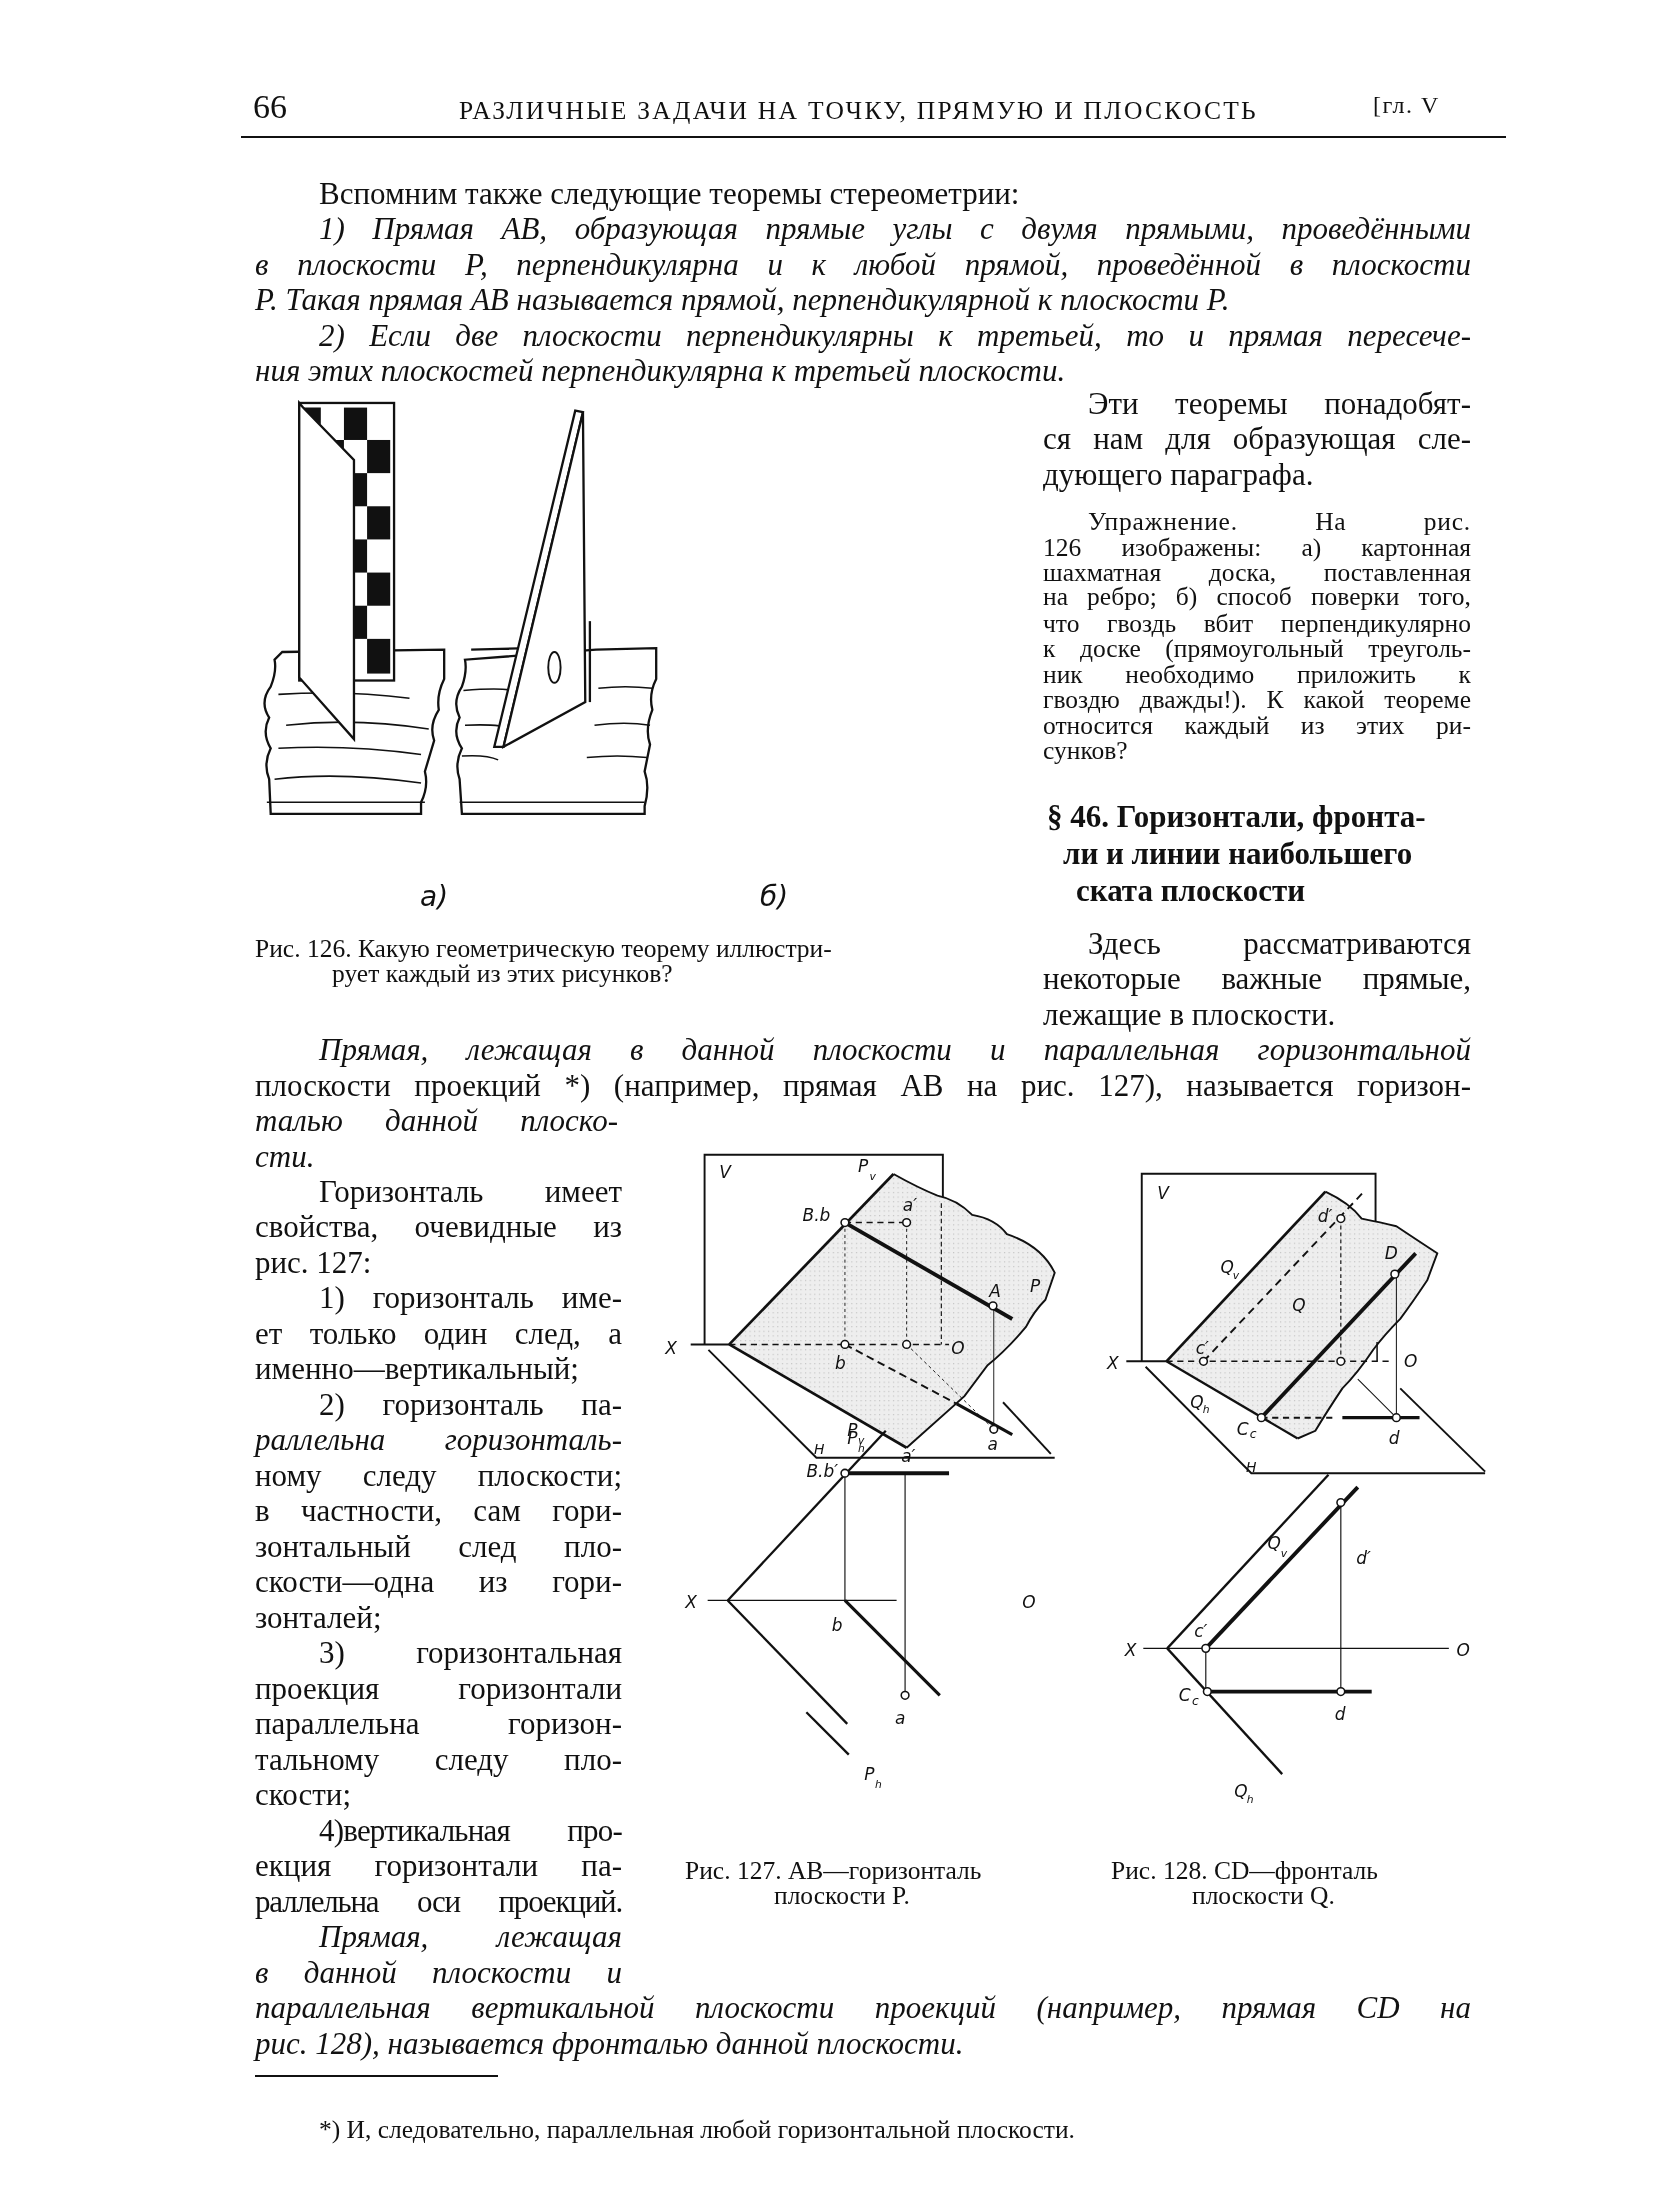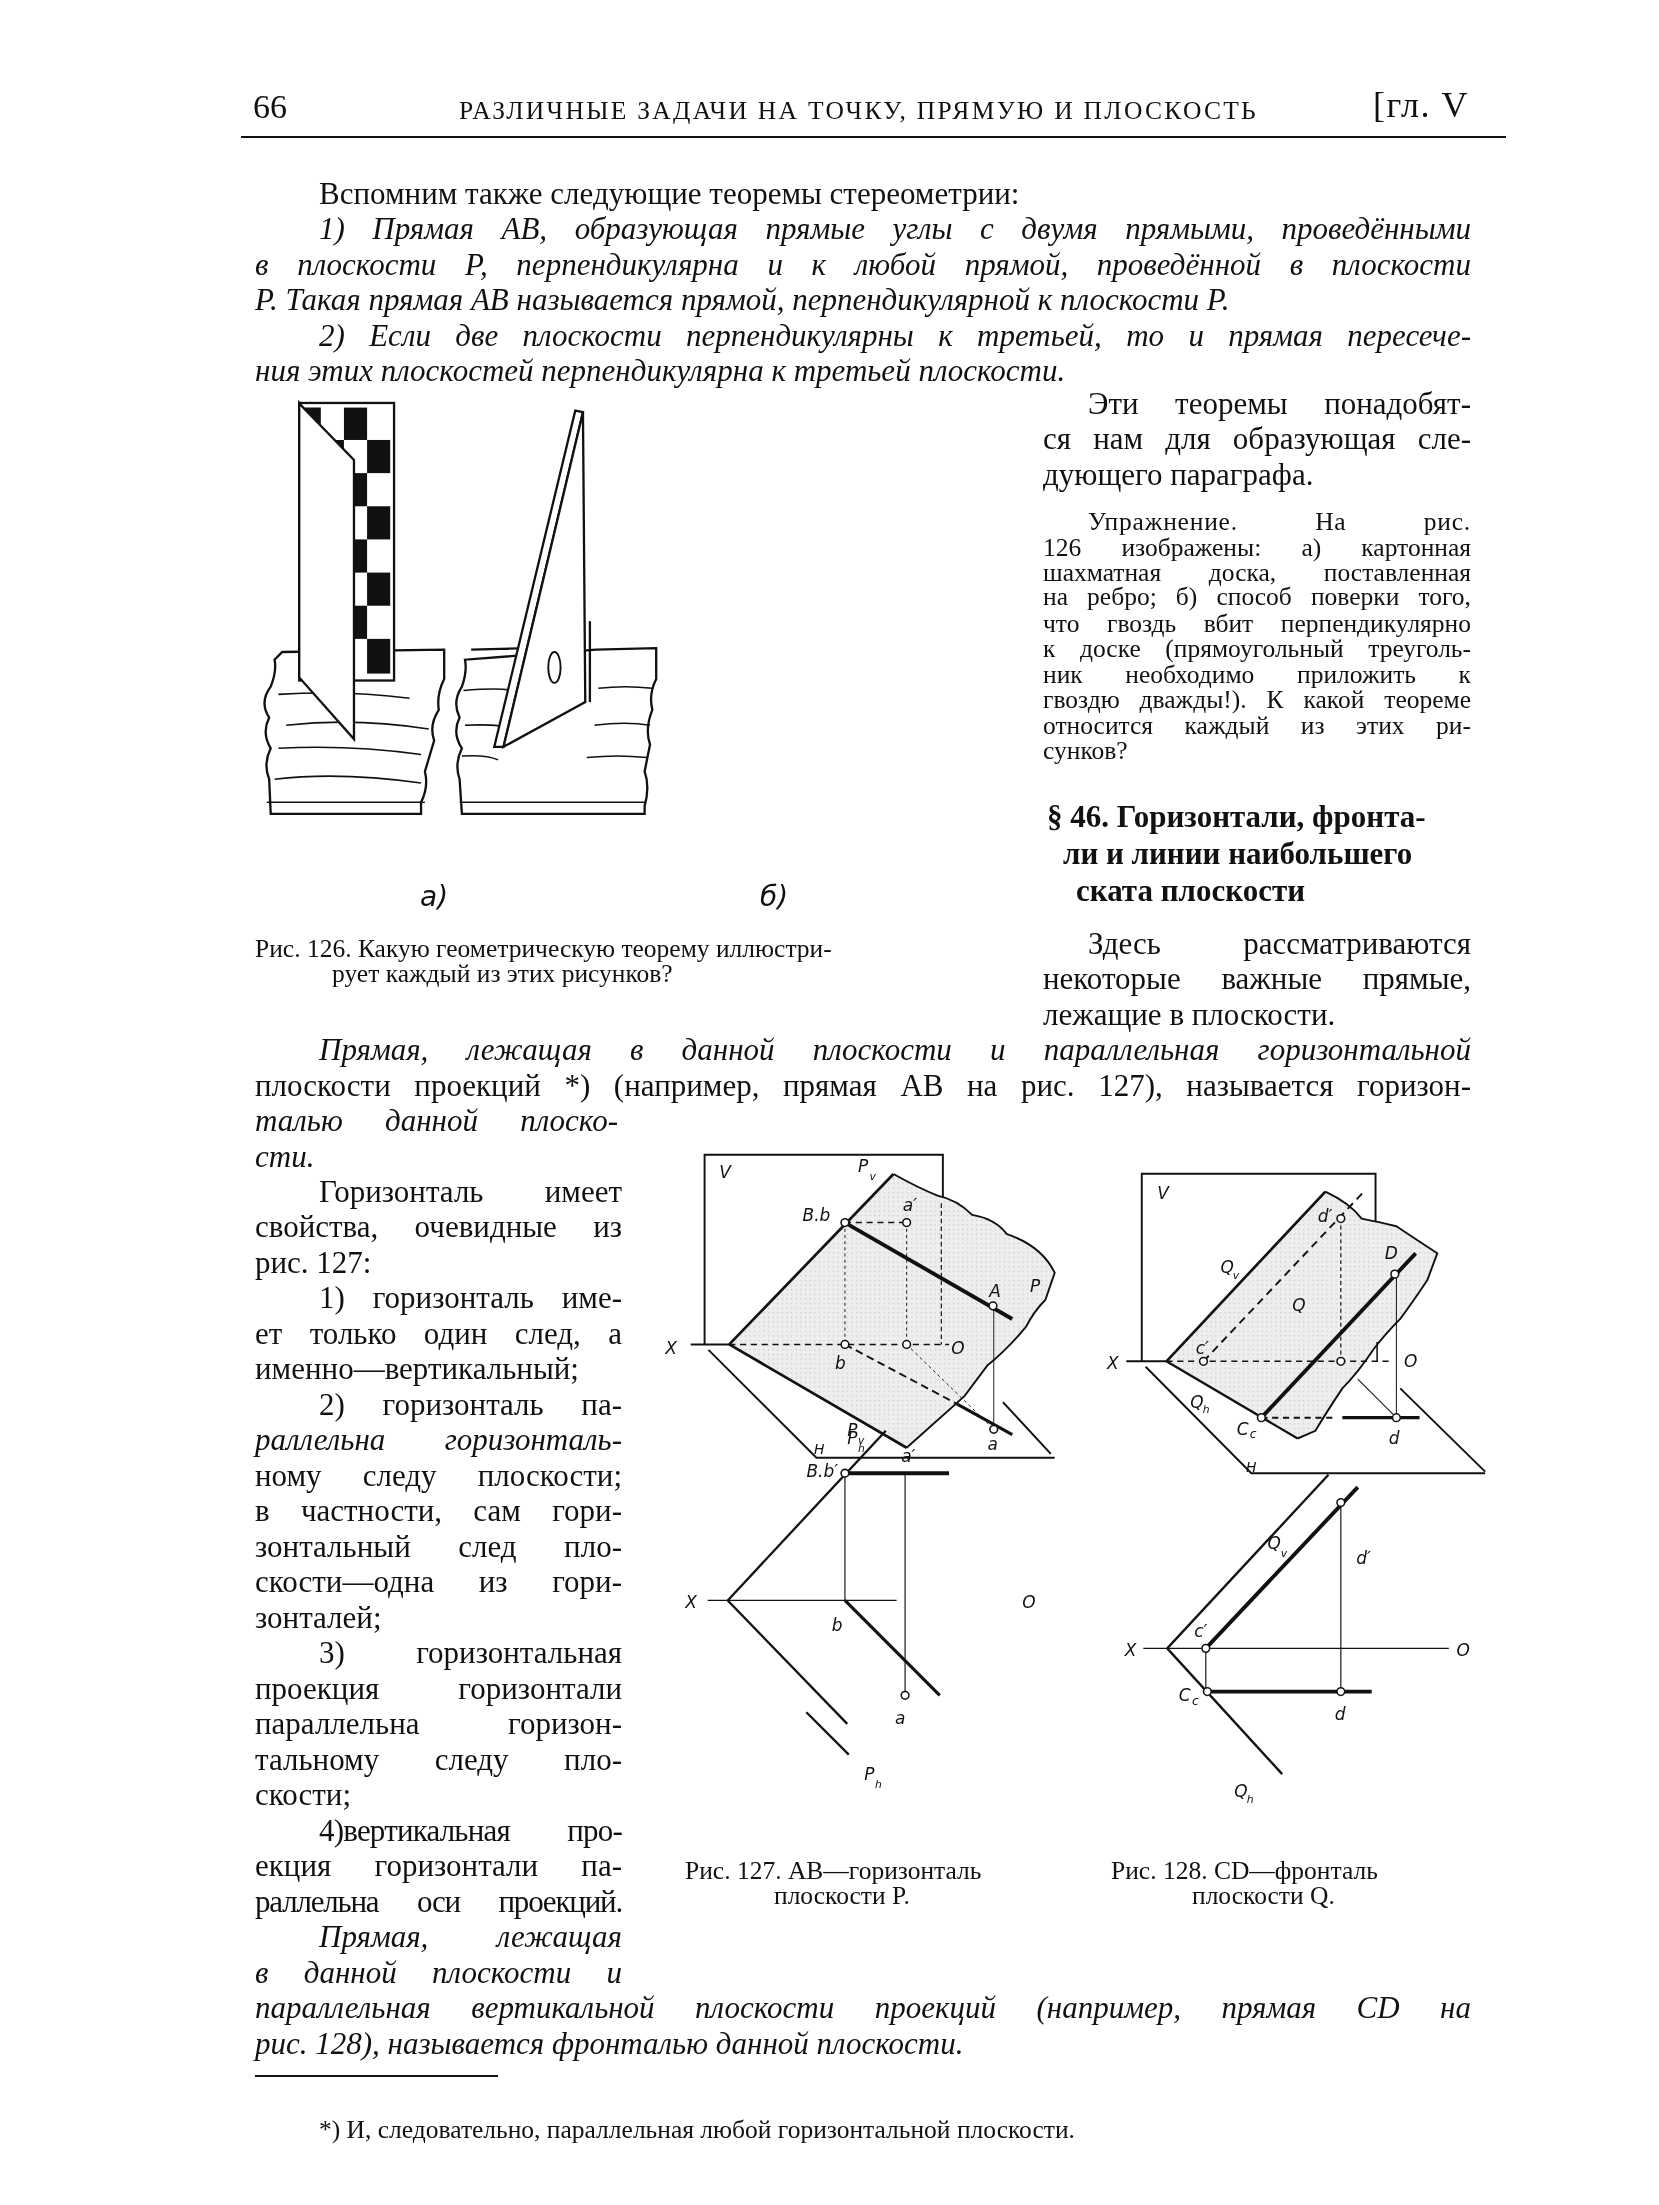--- a/index.html
+++ b/index.html
@@ -14,21 +14,21 @@
   .head { font-size: 29px; letter-spacing: 1.5px; }
   .sec { font-weight: bold; font-size: 31px; line-height: 37px; white-space: nowrap; }
   svg text { font-family: "DejaVu Sans", sans-serif; font-style: italic; }
   .rule { position: absolute; background: #111; }
 </style>
 </head>
 <body>
 
 <div class="line head" style="left:253px; top:89px; font-size:34px; letter-spacing:0;">66</div>
 <div class="line head" style="left:459px; top:93px; font-size:25.5px; letter-spacing:2.3px;">РАЗЛИЧНЫЕ ЗАДАЧИ НА ТОЧКУ, ПРЯМУЮ И ПЛОСКОСТЬ</div>
-<div class="line head" style="left:1373px; top:88px; font-size:36px;">[гл. V</div>
+<div class="line head" style="left:1373px; top:88px; font-size:24px;">[гл. V</div>
 <div class="rule" style="left:241px; top:136px; width:1265px; height:2.3px;"></div>
 
 <div class="line" style="left:319px; top:176px;">Вспомним также следующие теоремы стереометрии:</div>
 <div class="line it j" style="left:319px; top:211px; width:1152px;">1) Прямая AB, образующая прямые углы с двумя прямыми, проведёнными</div>
 <div class="line it j" style="left:255px; top:247px; width:1216px;">в плоскости P, перпендикулярна и к любой прямой, проведённой в плоскости</div>
 <div class="line it" style="left:255px; top:282px;">P. Такая прямая AB называется прямой, перпендикулярной к плоскости P.</div>
 <div class="line it j" style="left:319px; top:318px; width:1152px;">2) Если две плоскости перпендикулярны к третьей, то и прямая пересече-</div>
 <div class="line it" style="left:255px; top:353px;">ния этих плоскостей перпендикулярна к третьей плоскости.</div>
 
 <div class="line j" style="left:1088px; top:386px; width:383px;">Эти теоремы понадобят-</div>

